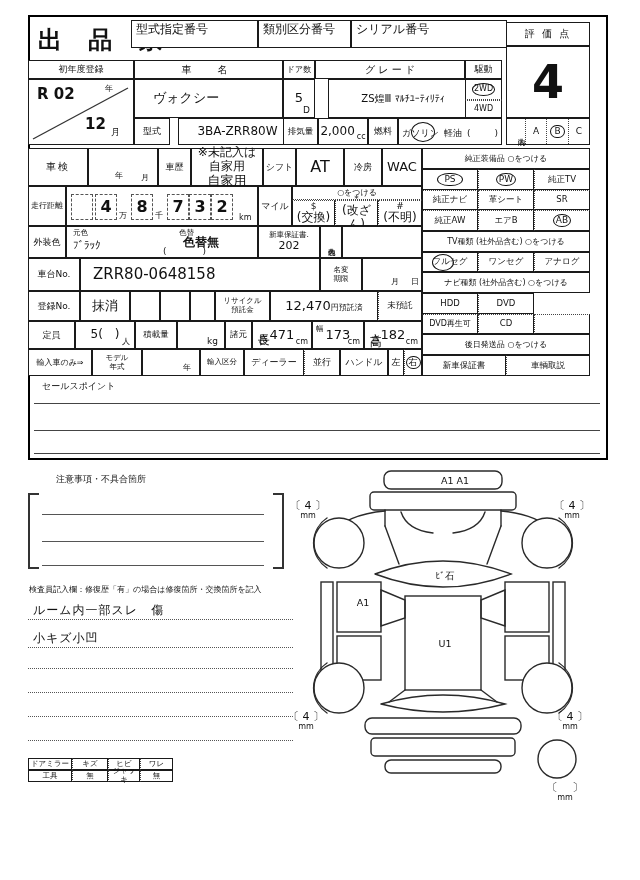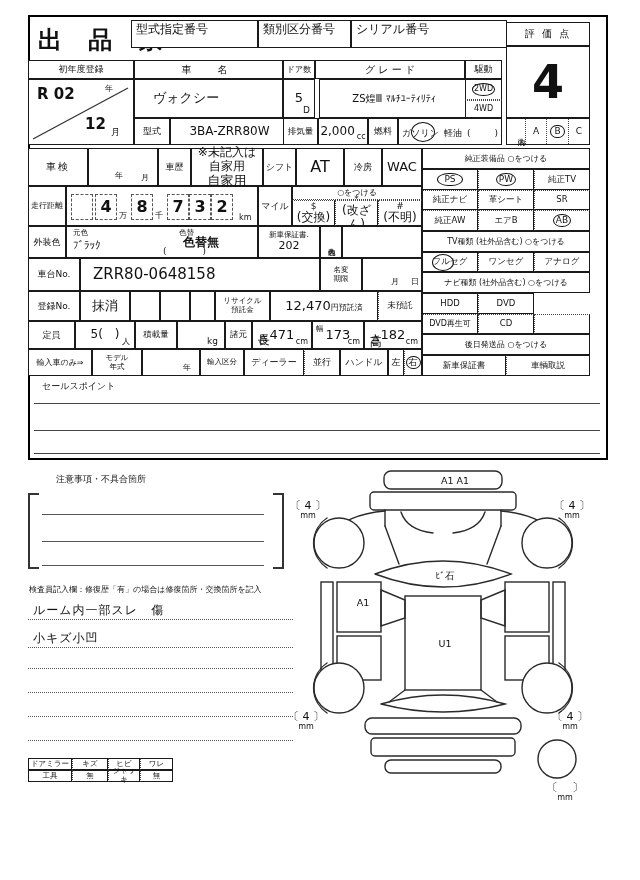--- a/index.html
+++ b/index.html
@@ -84,30 +84,30 @@
   <span class="a f15" style="left:56px;top:36px;font-weight:600;">12</span>
   <span class="a f9" style="left:82px;top:47px;">月</span>
 </div>
 <div class="c" style="left:134px;top:79px;width:149px;height:39px;justify-content:flex-start;">
   <span class="f13" style="padding-left:18px;">ヴォクシー</span>
 </div>
 <div class="c" style="left:283px;top:79px;width:32px;height:39px;">
   <span class="f13">5</span>
   <span class="a f9" style="right:4px;bottom:2px;">D</span>
 </div>
-<div class="c" style="left:319px;top:79px;width:150px;height:39px;">
+<div class="c" style="left:328px;top:79px;width:150px;height:39px;">
   <span class="f10">ZS煌Ⅲ ﾏﾙﾁﾕｰﾃｨﾘﾃｨ</span>
 </div>
 <div class="c db" style="left:465px;top:79px;width:37px;height:21px;border-bottom:none;">
   <span class="circ f8" style="padding:0 1px;">2WD</span>
 </div>
 <div class="c f8 dt" style="left:465px;top:100px;width:37px;height:18px;">4WD</div>
 
 <div class="c f9" style="left:134px;top:118px;width:36px;height:27px;">型式</div>
-<div class="c f12" style="left:170px;top:118px;width:119px;height:27px;">3BA-ZRR80W</div>
+<div class="c f12" style="left:178px;top:118px;width:119px;height:27px;">3BA-ZRR80W</div>
 <div class="c f85" style="left:283px;top:118px;width:35px;height:27px;">排気量</div>
 <div class="c" style="left:318px;top:118px;width:50px;height:27px;">
   <span class="f12">2,000</span>
   <span class="f8" style="align-self:flex-end;padding:0 0 3px 2px;">cc</span>
 </div>
 <div class="c f9" style="left:368px;top:118px;width:30px;height:27px;">燃料</div>
 <div class="c" style="left:398px;top:118px;width:104px;height:27px;">
   <span class="a f9" style="left:3px;top:9px;">ガソリン</span>
   <span class="ovl" style="left:12px;top:3px;width:24px;height:20px;"></span>
   <span class="a f9" style="left:45px;top:9px;">軽油</span>

